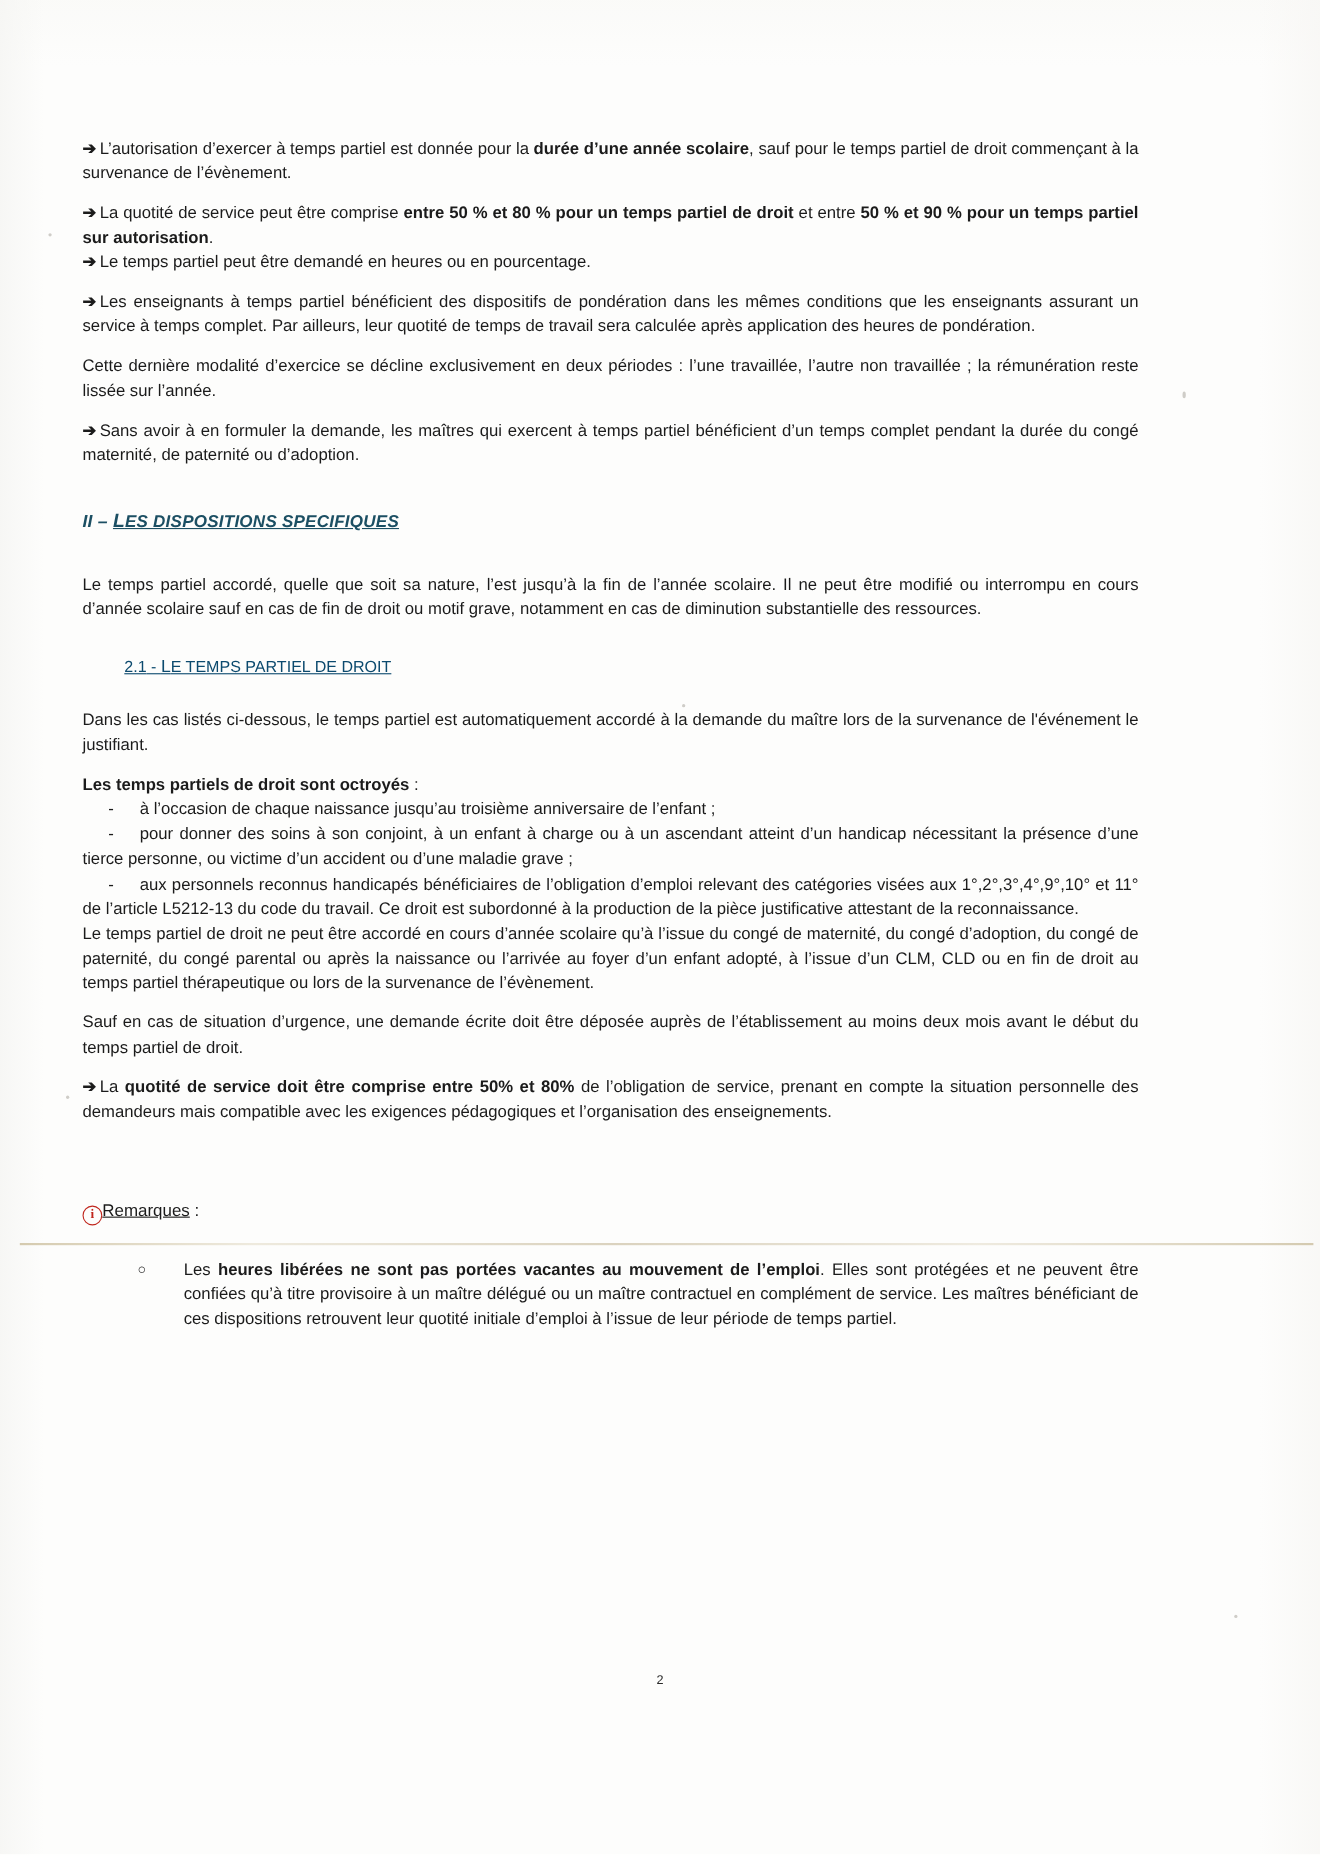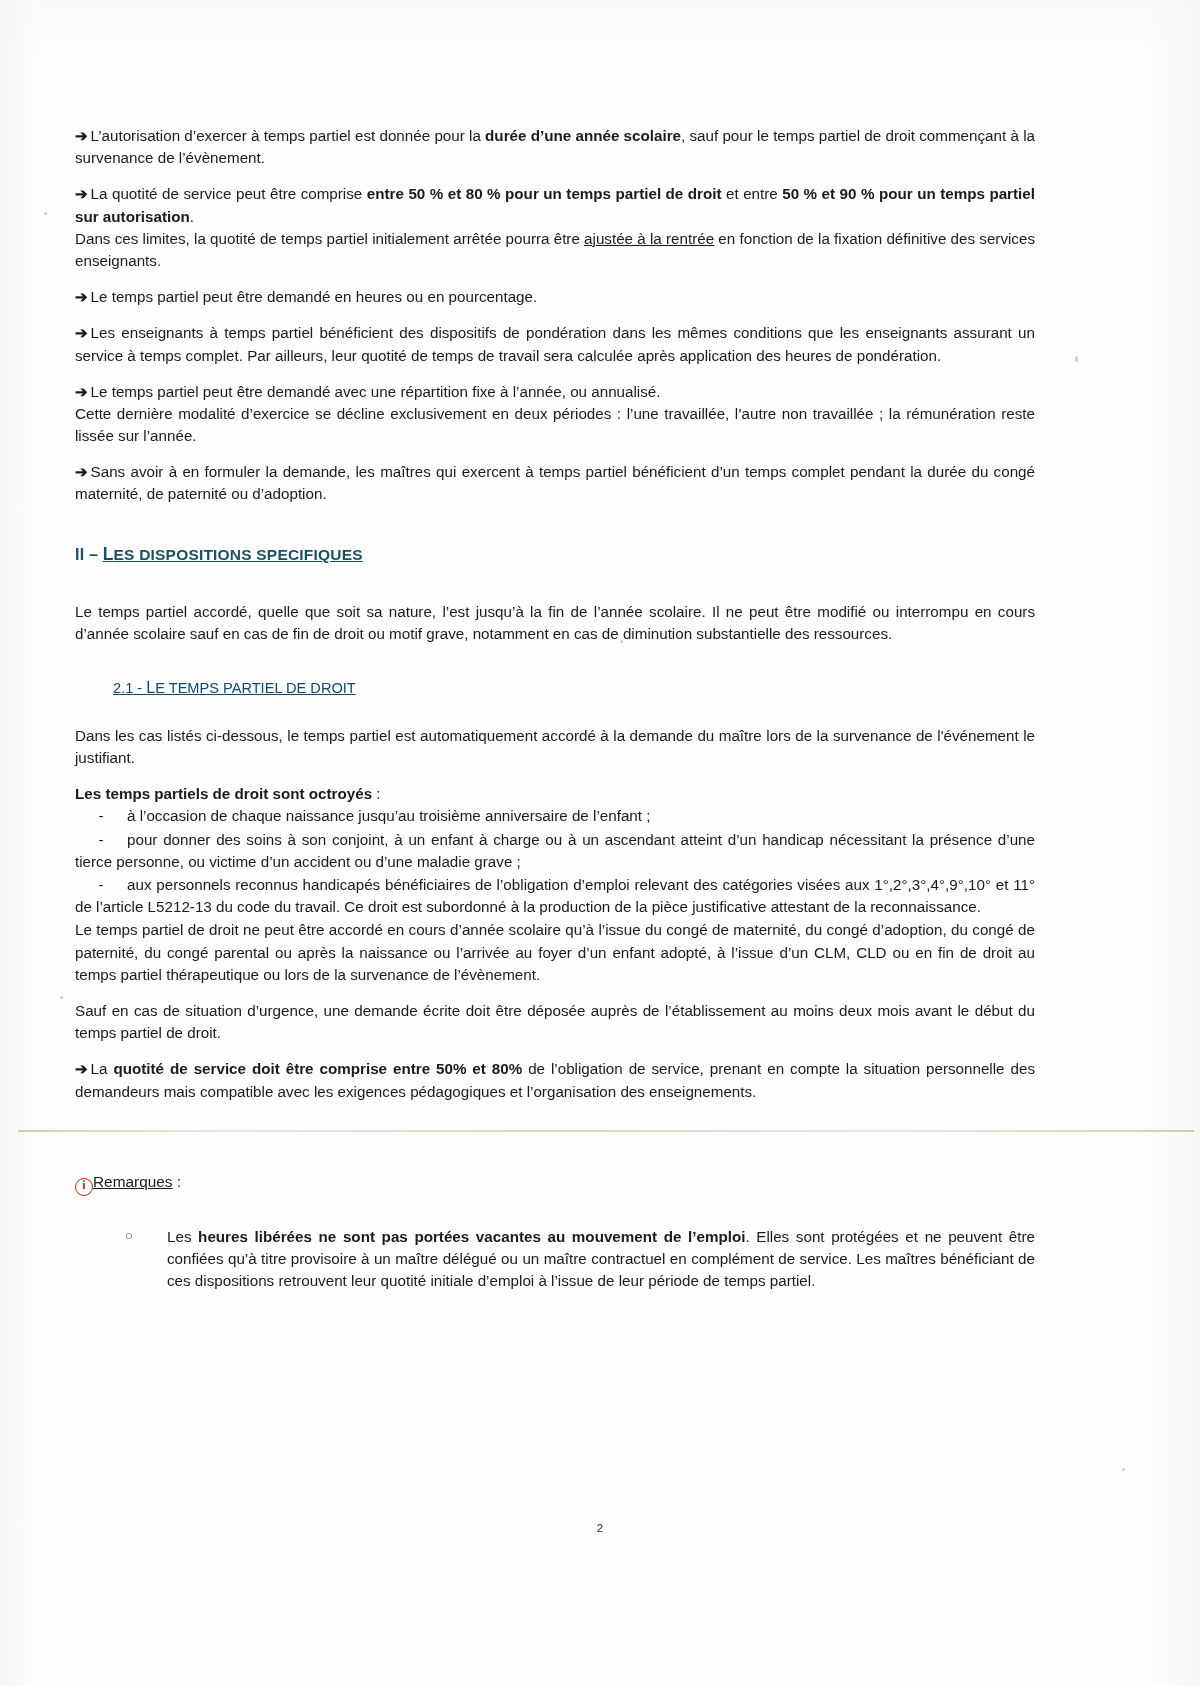--- a/index.html
+++ b/index.html
@@ -75,20 +75,21 @@
   .u {
     text-decoration: underline;
   }
   .h2 {
     color: #1c4f63;
     font-weight: bold;
     font-size: 16px;
     letter-spacing: 0.2px;
     margin: 36px 0 34px 0;
     text-align: left;
+    font-style: italic;
   }
   .h2 .smallcaps {
     text-decoration: underline;
     font-size: 15.5px;
   }
   .h2 .smallcaps .big {
     font-size: 17.5px;
   }
   .h3 {
     color: #0c4a6e;
@@ -185,27 +186,25 @@
   <div class="speck" style="left:1075px; top:356px; width:3px; height:6px;"></div>
   <div class="speck" style="left:60px; top:996px; width:3px; height:3px;"></div>
   <div class="speck" style="left:1122px; top:1468px; width:3px; height:3px;"></div>
   <div class="speck" style="left:620px; top:640px; width:3px; height:3px;"></div>
 
   <div class="content">
 
     <p class="arrow-para"><span class="arrow">➔</span><span>L’autorisation d’exercer à temps partiel est donnée pour la </span><b>durée d’une année scolaire</b><span>, sauf pour le temps partiel de droit commençant à la survenance de l’évènement.</span></p>
 
     <p class="arrow-para tight"><span class="arrow">➔</span><span>La quotité de service peut être comprise </span><b>entre 50 % et 80 % pour un temps partiel de droit</b><span> et entre </span><b>50 % et 90 % pour un temps partiel sur autorisation</b><span>.</span></p>
-    <p><span>Dans ces limites, la quotité de temps partiel initialement arrêtée pourra être </span><span class="u">ajustée à la rentrée</span><span> en fonction de la fixation définitive des services enseignants.</span></p>
 
     <p class="arrow-para"><span class="arrow">➔</span><span>Le temps partiel peut être demandé en heures ou en pourcentage.</span></p>
 
     <p class="arrow-para"><span class="arrow">➔</span><span>Les enseignants à temps partiel bénéficient des dispositifs de pondération dans les mêmes conditions que les enseignants assurant un service à temps complet. Par ailleurs, leur quotité de temps de travail sera calculée après application des heures de pondération.</span></p>
 
-    <p class="arrow-para tight"><span class="arrow">➔</span><span>Le temps partiel peut être demandé avec une répartition fixe à l’année, ou annualisé.</span></p>
     <p><span>Cette dernière modalité d’exercice se décline exclusivement en deux périodes : l’une travaillée, l’autre non travaillée ; la rémunération reste lissée sur l’année.</span></p>
 
     <p class="arrow-para"><span class="arrow">➔</span><span>Sans avoir à en formuler la demande, les maîtres qui exercent à temps partiel bénéficient d’un temps complet pendant la durée du congé maternité, de paternité ou d’adoption.</span></p>
 
     <div class="h2"><span>II – </span><span class="smallcaps"><span class="big">L</span><span>ES DISPOSITIONS SPECIFIQUES</span></span></div>
 
     <p><span>Le temps partiel accordé, quelle que soit sa nature, l’est jusqu’à la fin de l’année scolaire. Il ne peut être modifié ou interrompu en cours d’année scolaire sauf en cas de fin de droit ou motif grave, notamment en cas de diminution substantielle des ressources.</span></p>
 
     <div class="h3"><span>2.1</span><span>  - </span><span class="big">L</span><span>E TEMPS PARTIEL DE DROIT</span></div>
 

